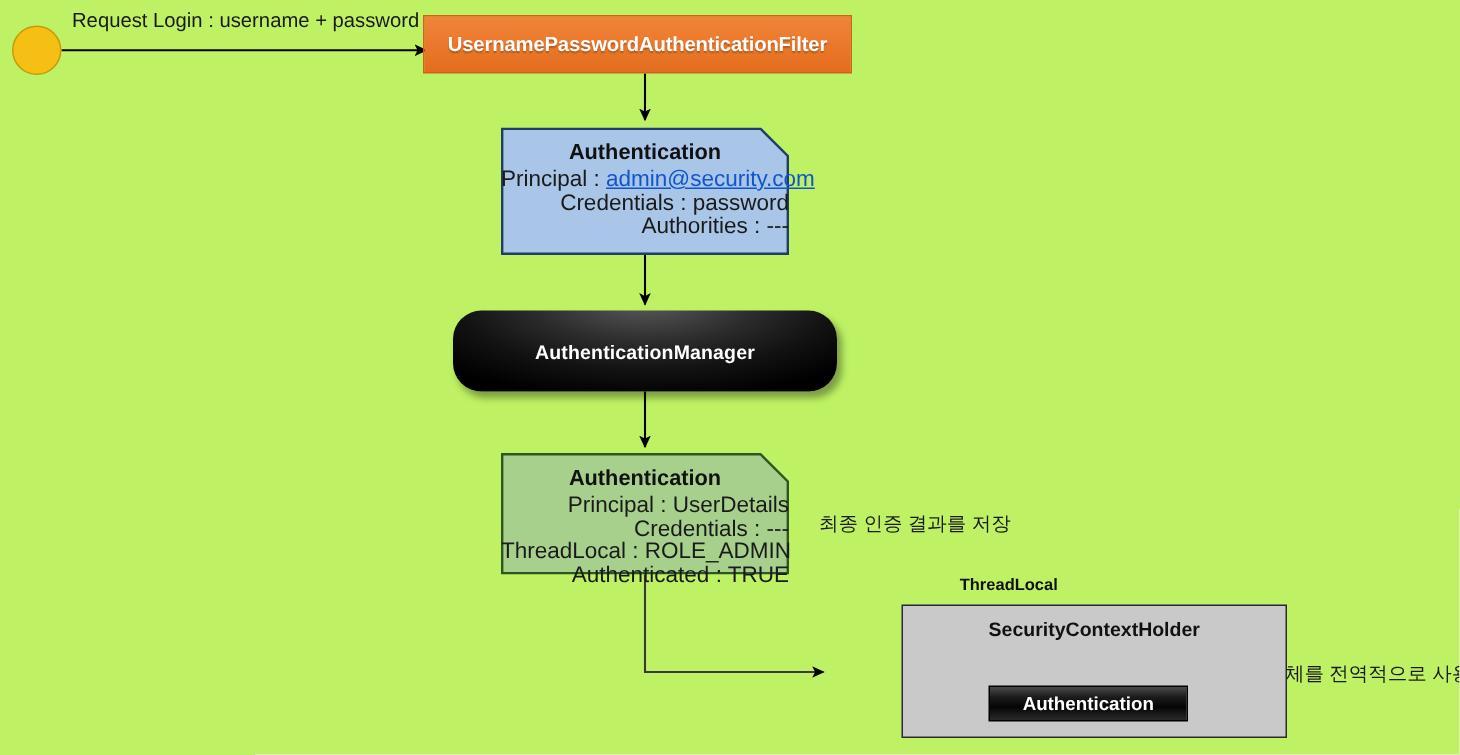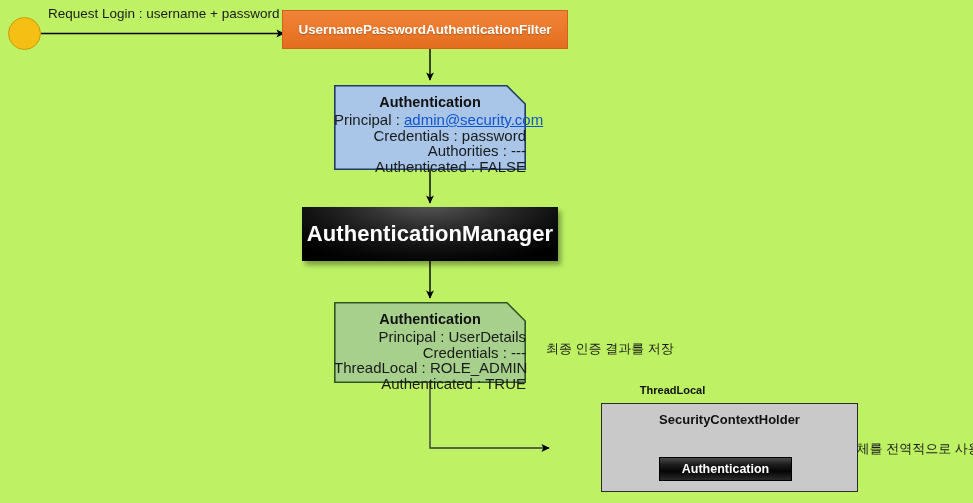--- a/index.html
+++ b/index.html
@@ -107,29 +107,29 @@
   #auth-box-pre { left: 334px; top: 85px; width: 192px; height: 85px; }
   #auth-box-post { left: 334px; top: 302px; width: 192px; height: 81px; }
 
   
   #auth-manager {
     position: absolute;
     left: 302px;
     top: 207px;
     width: 256px;
     height: 54px;
-    border-radius: 0;
+    border-radius: 19px;
     background:
       radial-gradient(ellipse 70% 120% at 50% -10%, #5a5a5a 0%, #2b2b2b 42%, #121212 70%, #000000 100%);
     box-shadow: 3px 4px 5px rgba(0,0,0,.35);
     display: flex;
     align-items: center;
     justify-content: center;
     color: #ffffff;
-    font-size: 22px;
+    font-size: 13px;
     font-weight: bold;
     letter-spacing: 0.1px;
   }
 
   
   .annotation {
     position: absolute;
     font-size: 13px;
     color: #1a1a1a;
     white-space: nowrap;
@@ -227,21 +227,20 @@
     <svg class="note-shape" viewBox="0 0 192 85" preserveAspectRatio="none">
       <path d="M0.8,0.8 L173,0.8 L191.2,19 L191.2,84.2 L0.8,84.2 Z" fill="#a9c6e8" stroke="#1f3d66" stroke-width="1.6"></path>
     </svg>
     <div class="note-inner">
       <div class="note-title">Authentication</div>
       <div class="note-line">
         <span>Principal : </span><a class="note-link" href="#">admin@security.com</a>
       </div>
       <div class="note-line">Credentials : password</div>
       <div class="note-line">Authorities : ---</div>
-      <div class="note-line">Authenticated : FALSE</div>
     </div>
   </div>
 
   <div id="auth-manager">AuthenticationManager</div>
 
   <div class="note-box" id="auth-box-post">
     <svg class="note-shape" viewBox="0 0 192 81" preserveAspectRatio="none">
       <path d="M0.8,0.8 L173,0.8 L191.2,19 L191.2,80.2 L0.8,80.2 Z" fill="#a8d08d" stroke="#2e5622" stroke-width="1.6"></path>
     </svg>
     <div class="note-inner">

